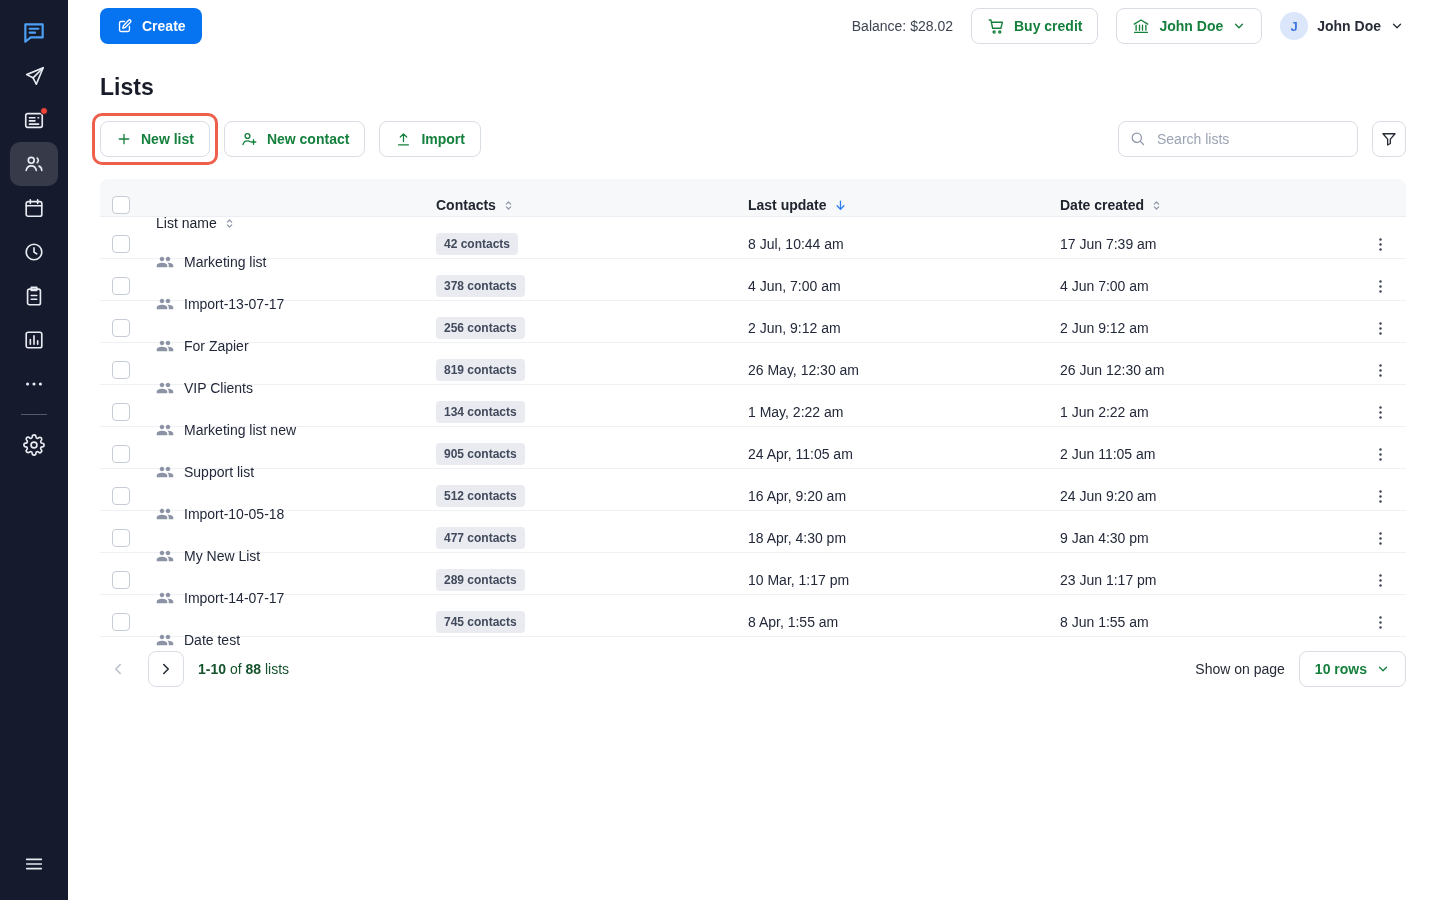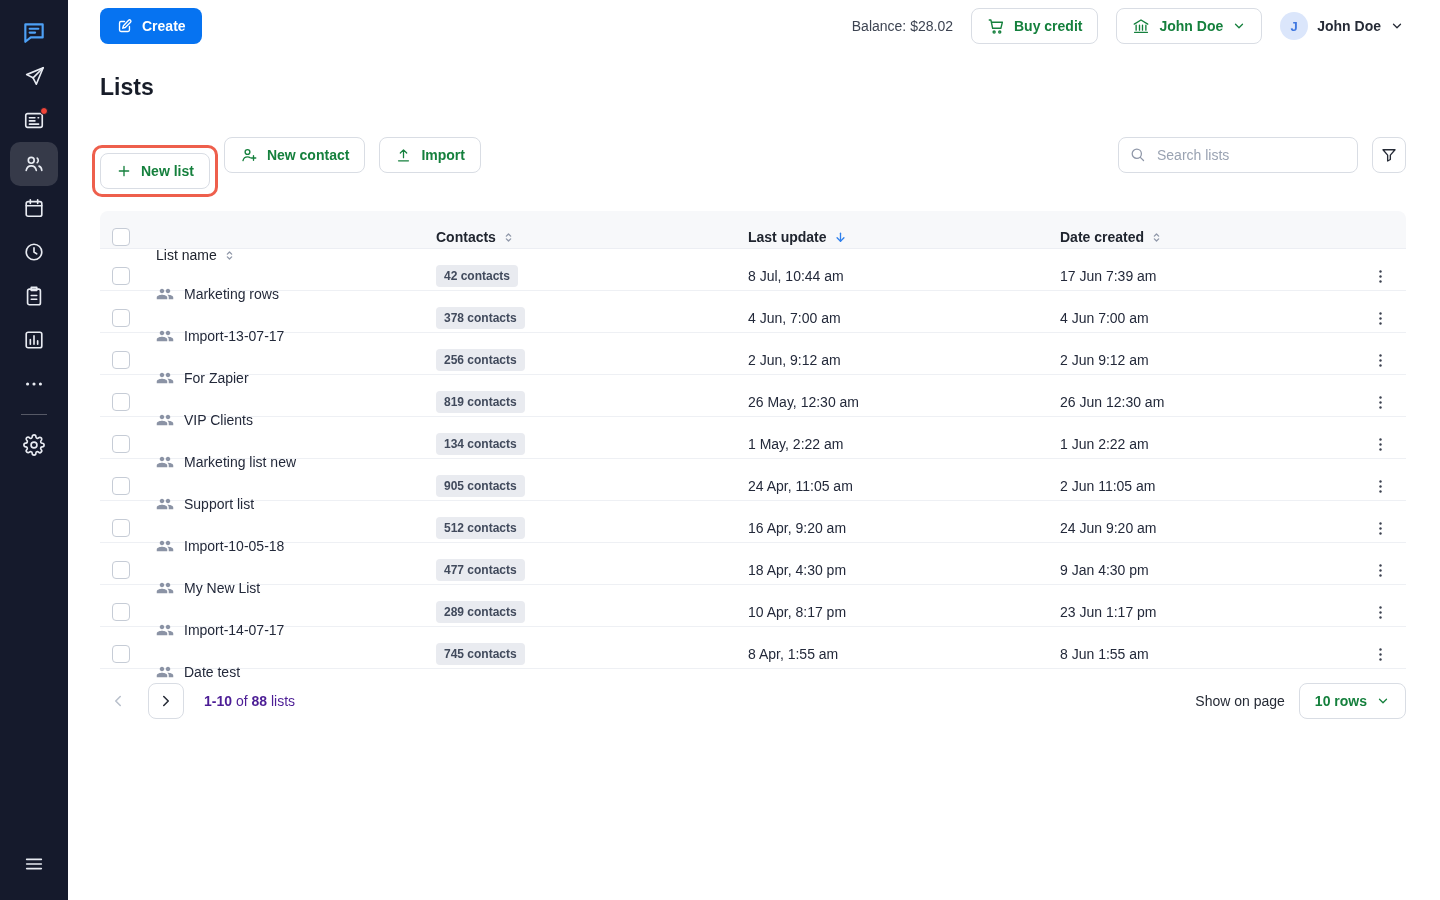--- a/index.html
+++ b/index.html
@@ -53,21 +53,21 @@
     color: #3f77e0; font-size: 13px; font-weight: 700;
     display: flex; align-items: center; justify-content: center;
   }
   .user-name { font-size: 14px; font-weight: 700; color: #262b36; }
 
   
   .content { padding: 22px 34px 0 32px; }
   .page-title { font-size: 23px; font-weight: 700; color: #171c28; margin-bottom: 20px; }
 
   .toolbar { display: flex; align-items: center; gap: 14px; margin-bottom: 22px; }
-  .annotated { position: relative; display: inline-flex; margin-top: 32px; }
+  .annotated { position: relative; display: inline-flex; }
   .annotated .annotation-box {
     position: absolute; inset: -8px; border: 3px solid var(--annotation, #ee5f4c);
     border-radius: 10px; pointer-events: none;
   }
   .toolbar-spacer { flex: 1; }
   .search-wrap { position: relative; }
   .search-wrap .search-ic { position: absolute; left: 11px; top: 9px; color: #8f97a8; }
   .search-input {
     width: 240px; height: 36px; border: 1px solid #d9dde4; border-radius: 8px;
     padding: 0 12px 0 38px; font-size: 14px; color: #262b36; outline: none;
@@ -110,21 +110,21 @@
   .kebab { background: none; border: none; color: #3c4250; padding: 6px; border-radius: 6px; }
 
   
   .pagination { display: flex; align-items: center; gap: 12px; margin-top: 14px; }
   .pg-btn {
     width: 36px; height: 36px; border-radius: 8px; background: #fff;
     display: flex; align-items: center; justify-content: center;
     border: 1px solid #d9dde4; color: #262b36;
   }
   .pg-btn.disabled { border-color: transparent; color: #b9c0cc; cursor: default; }
-  .pg-text { font-size: 14px; color: #4c1d95; margin-left: 8px; }
+  .pg-text { font-size: 14px; color: #14532d; margin-left: 2px; }
   .pg-text .b { font-weight: 700; }
   .pg-right { margin-left: auto; display: flex; align-items: center; gap: 14px; }
   .show-label { font-size: 14px; color: #262b36; }
 </style>
 </head>
 <body>
 
 <aside class="sidebar">
   <div class="side-item">
     <span style="color: var(--sidebar-logo, #4da0f5);">
@@ -380,21 +380,21 @@
   <div class="trow">
     <div class="cell c-check">
               <span class="checkbox"></span>
             </div>
     <div class="cell c-name">
       <span class="people-gray">
         <svg width="18" height="18" viewBox="0 0 24 24" fill="currentColor">
                   <path d="M16 11c1.66 0 2.99-1.34 2.99-3S17.66 5 16 5s-3 1.34-3 3 1.34 3 3 3zm-8 0c1.66 0 2.99-1.34 2.99-3S9.66 5 8 5 5 6.34 5 8s1.34 3 3 3zm0 2c-2.33 0-7 1.17-7 3.5V19h14v-2.5c0-2.33-4.67-3.5-7-3.5zm8 0c-.29 0-.62.02-.97.05 1.16.84 1.97 1.97 1.97 3.45V19h6v-2.5c0-2.33-4.67-3.5-7-3.5z"></path>
                 </svg>
       </span>
-      <span>Marketing rows</span>
+      <span>Marketing list</span>
     </div>
     <div class="cell">
               <span class="badge">42 contacts</span>
             </div>
     <div class="cell">8 Jul, 10:44 am</div>
     <div class="cell">17 Jun 7:39 am</div>
     <div class="cell c-actions">
       <button class="kebab">
         <svg width="17" height="17" viewBox="0 0 24 24" fill="currentColor">
                   <circle cx="12" cy="5" r="1.7"></circle>
@@ -609,21 +609,21 @@
       <span class="people-gray">
         <svg width="18" height="18" viewBox="0 0 24 24" fill="currentColor">
                   <path d="M16 11c1.66 0 2.99-1.34 2.99-3S17.66 5 16 5s-3 1.34-3 3 1.34 3 3 3zm-8 0c1.66 0 2.99-1.34 2.99-3S9.66 5 8 5 5 6.34 5 8s1.34 3 3 3zm0 2c-2.33 0-7 1.17-7 3.5V19h14v-2.5c0-2.33-4.67-3.5-7-3.5zm8 0c-.29 0-.62.02-.97.05 1.16.84 1.97 1.97 1.97 3.45V19h6v-2.5c0-2.33-4.67-3.5-7-3.5z"></path>
                 </svg>
       </span>
       <span>Import-14-07-17</span>
     </div>
     <div class="cell">
               <span class="badge">289 contacts</span>
             </div>
-    <div class="cell">10 Apr, 8:17 pm</div>
+    <div class="cell">10 Mar, 1:17 pm</div>
     <div class="cell">23 Jun 1:17 pm</div>
     <div class="cell c-actions">
       <button class="kebab">
         <svg width="17" height="17" viewBox="0 0 24 24" fill="currentColor">
                   <circle cx="12" cy="5" r="1.7"></circle>
                   <circle cx="12" cy="12" r="1.7"></circle>
                   <circle cx="12" cy="19" r="1.7"></circle>
                 </svg>
       </button>
     </div>

